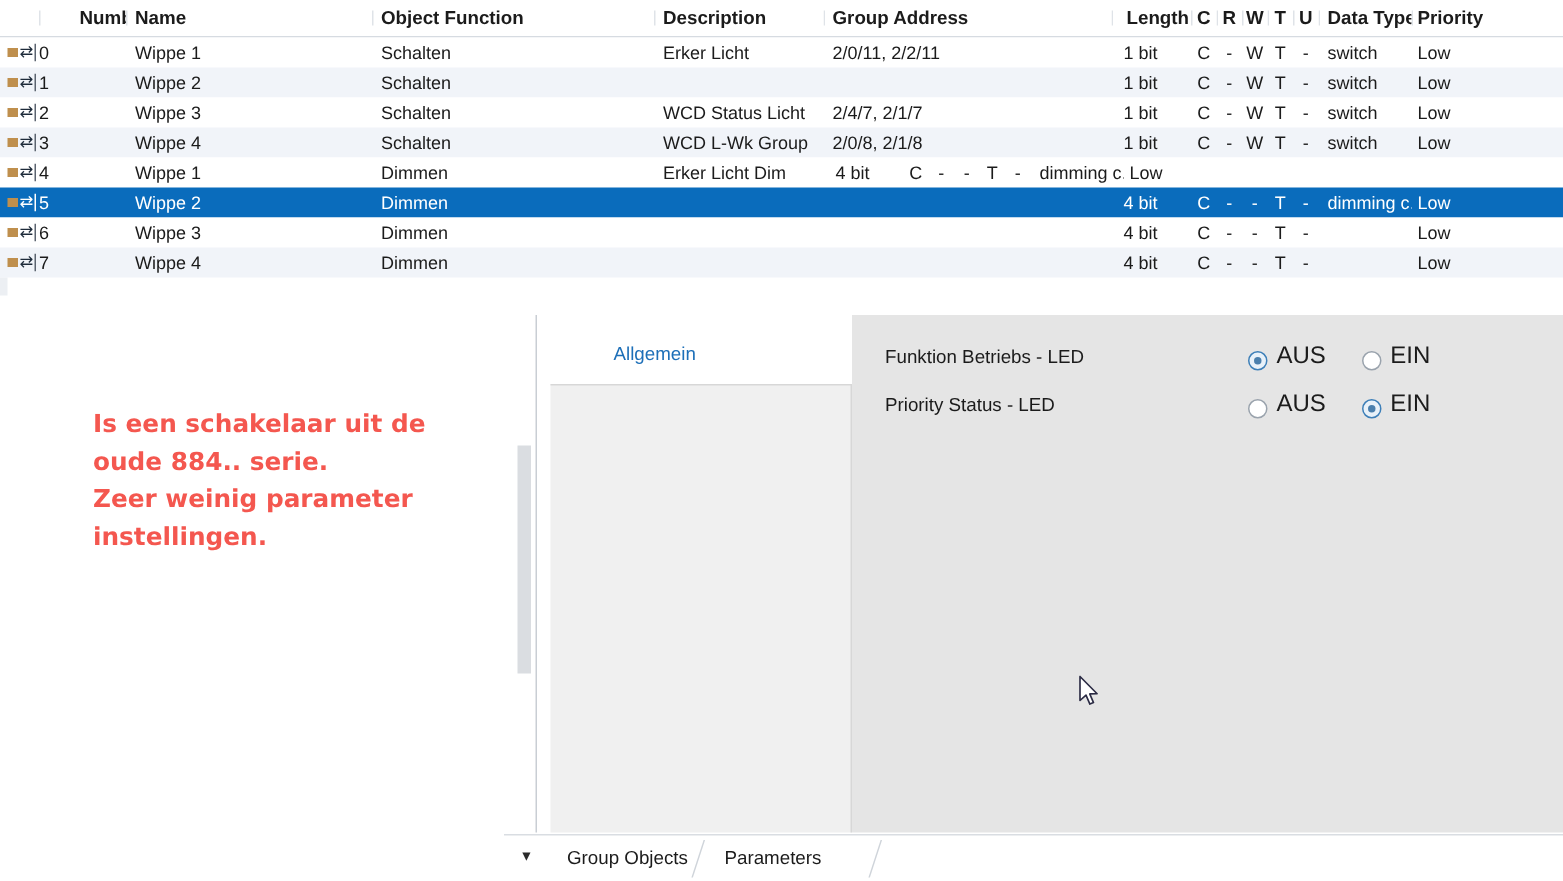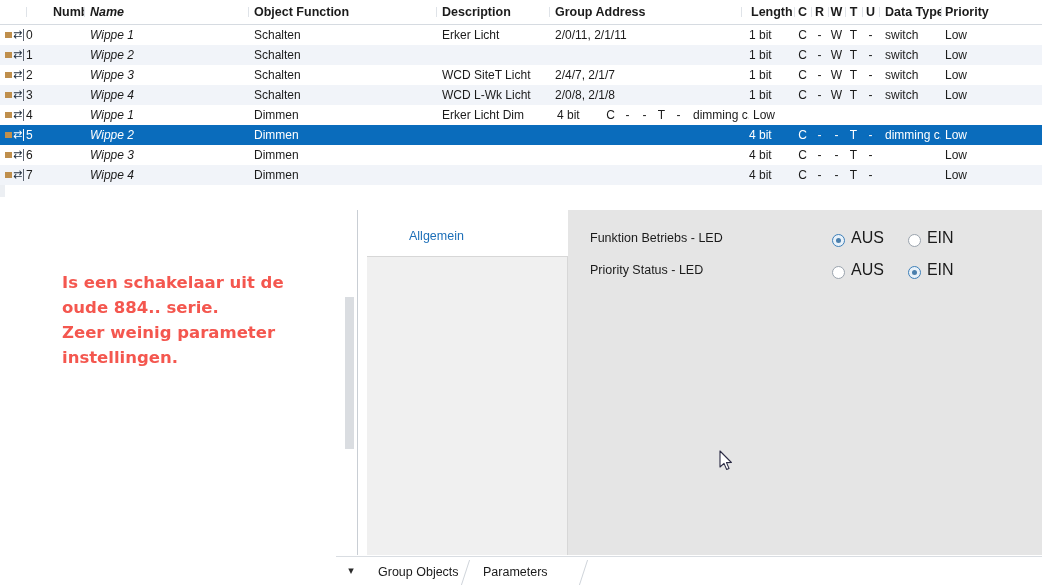--- a/index.html
+++ b/index.html
@@ -52,21 +52,21 @@
   .go-row.even { background: #ffffff; }
   .go-row.selected { background: #0a6cbc; color: #ffffff; }
   .cell {
     box-sizing: border-box;
     padding-left: 6px;
     overflow: hidden;
     white-space: nowrap;
   }
   .c-icon   { width: 26px; padding-left: 2px; display: flex; align-items: center; }
   .c-num    { width: 58px; padding-left: 0px; }
-  .c-name   { width: 164px; font-style: italic; }
+  .c-name   { width: 164px; }
   .c-func   { width: 188px; }
   .c-desc   { width: 113px; }
   .c-addr   { width: 192px; }
   .c-len    { width: 53px; padding-left: 8px; }
   .c-flag   { width: 17px; padding-left: 0; text-align: center; }
   .c-type   { width: 62px; padding-left: 6px; }
   .c-prio   { width: 52px; padding-left: 4px; }
   .c-tail   { flex: 1; }
 
   .go-header .c-num { padding-left: 27px; }
@@ -319,21 +319,21 @@
           <span class="obj-icon">
             <span class="sq"></span>
             <span class="ar">⇄</span>
             <span class="bar"></span>
           </span>
         </div>
         <div class="cell c-num">0</div>
         <div class="cell c-name">Wippe 1</div>
         <div class="cell c-func">Schalten</div>
         <div class="cell c-desc">Erker Licht</div>
-        <div class="cell c-addr">2/0/11, 2/1/11</div>
+        <div class="cell c-addr">2/0/11, 2/2/11</div>
         <div class="cell c-len">1 bit</div>
         <div class="cell c-flag">C</div>
         <div class="cell c-flag">-</div>
         <div class="cell c-flag">W</div>
         <div class="cell c-flag">T</div>
         <div class="cell c-flag">-</div>
         <div class="cell c-type">switch</div>
         <div class="cell c-prio">Low</div>
         <div class="cell c-tail"></div>
       </div>
@@ -364,21 +364,21 @@
         <div class="cell c-icon">
           <span class="obj-icon">
             <span class="sq"></span>
             <span class="ar">⇄</span>
             <span class="bar"></span>
           </span>
         </div>
         <div class="cell c-num">2</div>
         <div class="cell c-name">Wippe 3</div>
         <div class="cell c-func">Schalten</div>
-        <div class="cell c-desc">WCD SiteT Licht</div>
+        <div class="cell c-desc">WCD Status Licht</div>
         <div class="cell c-addr">2/4/7, 2/1/7</div>
         <div class="cell c-len">1 bit</div>
         <div class="cell c-flag">C</div>
         <div class="cell c-flag">-</div>
         <div class="cell c-flag">W</div>
         <div class="cell c-flag">T</div>
         <div class="cell c-flag">-</div>
         <div class="cell c-type">switch</div>
         <div class="cell c-prio">Low</div>
         <div class="cell c-tail"></div>
@@ -387,21 +387,21 @@
         <div class="cell c-icon">
           <span class="obj-icon">
             <span class="sq"></span>
             <span class="ar">⇄</span>
             <span class="bar"></span>
           </span>
         </div>
         <div class="cell c-num">3</div>
         <div class="cell c-name">Wippe 4</div>
         <div class="cell c-func">Schalten</div>
-        <div class="cell c-desc">WCD L-Wk Licht</div>
+        <div class="cell c-desc">WCD L-Wk Group</div>
         <div class="cell c-addr">2/0/8, 2/1/8</div>
         <div class="cell c-len">1 bit</div>
         <div class="cell c-flag">C</div>
         <div class="cell c-flag">-</div>
         <div class="cell c-flag">W</div>
         <div class="cell c-flag">T</div>
         <div class="cell c-flag">-</div>
         <div class="cell c-type">switch</div>
         <div class="cell c-prio">Low</div>
         <div class="cell c-tail"></div>

